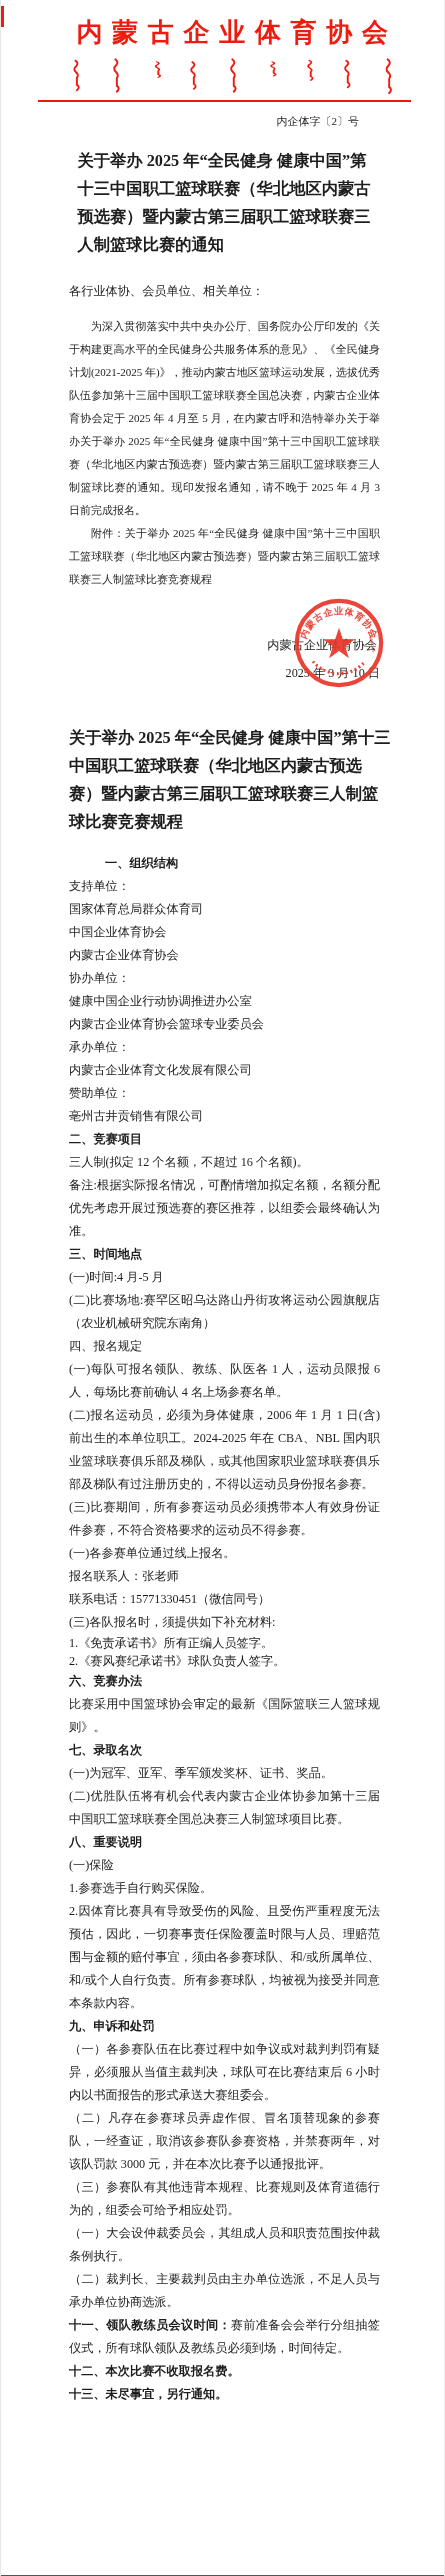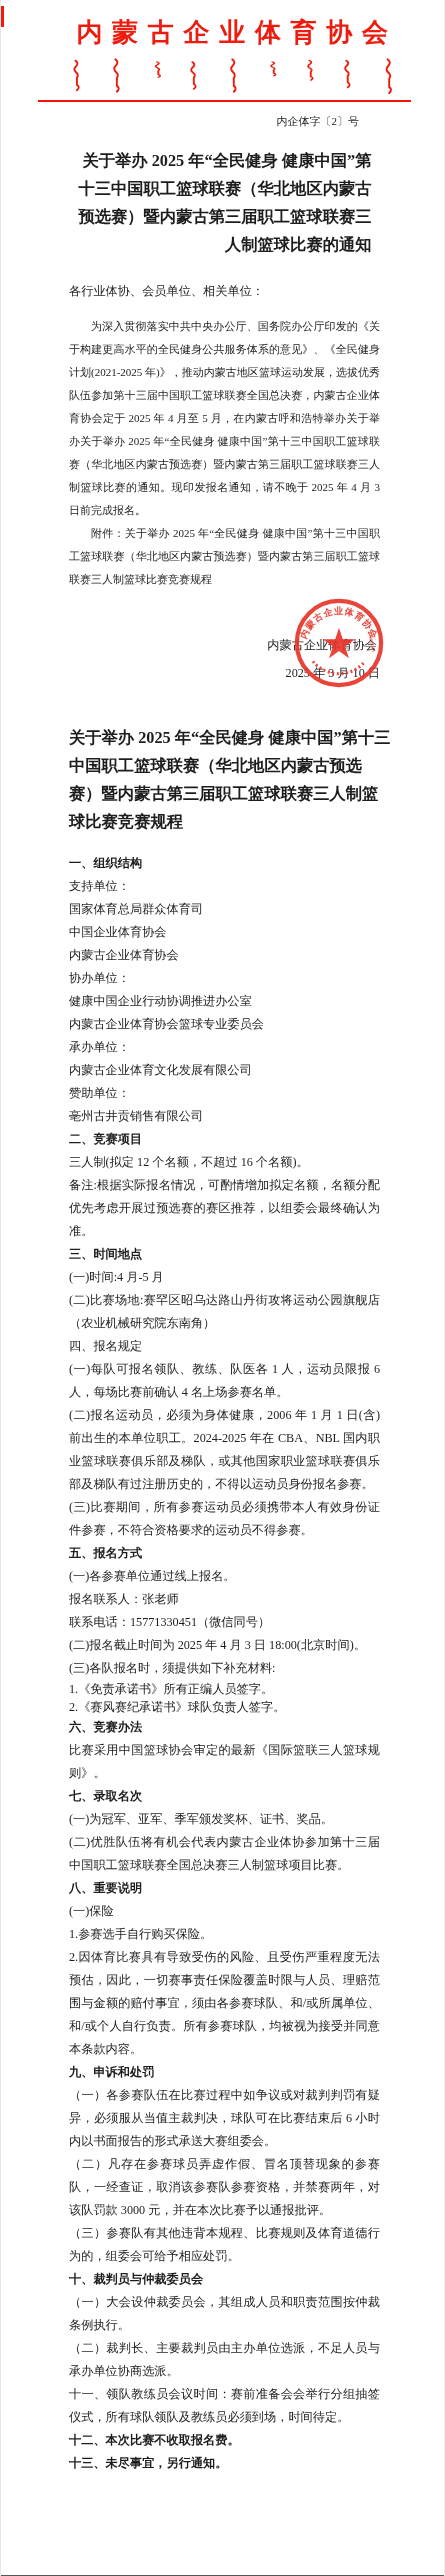--- a/index.html
+++ b/index.html
@@ -16,42 +16,42 @@
 
   .org-name{
     color:#ee1c0f;font-size:26px;font-weight:bold;text-align:center;
     letter-spacing:9.7px;margin-left:7.4px;white-space:nowrap;line-height:33px;
   }
   .mong-row{text-align:center;margin-top:7.4px;height:39px;}
   .red-rule{border:none;border-top:2.2px solid #f21408;margin:4.5px -31px 0 -31px;}
   .doc-no{font-size:11px;text-align:right;padding-right:21px;margin-top:10.4px;line-height:16.3px;}
 
   .doc-title{
-    font-size:16.3px;font-weight:bold;text-align:right;line-height:28px;
+    font-size:16.3px;font-weight:bold;text-align:left;line-height:28px;
     margin:18px auto 0 auto;width:294px;
   }
   .rules-title{
     font-size:16.3px;font-weight:bold;text-align:left;line-height:28px;
     margin:39px auto 0 auto;width:324px;
   }
   .salutation{font-size:12.2px;margin-top:21px;line-height:23px;}
   .body-p{font-size:11px;line-height:23px;text-align:justify;margin:0;}
   .indent{text-indent:2em;}
 
   .sign-block{position:relative;margin-top:43px;font-size:12.2px;}
   .sign-org{text-align:right;padding-right:3px;line-height:23px;}
   .sign-date{text-align:right;padding-right:0;line-height:23px;margin-top:4.5px;}
   .seal{position:absolute;right:-4.5px;top:-37px;width:92px;height:92px;opacity:0.92;}
 
   .rules{margin-top:0;}
   .rl{font-size:12.2px;line-height:23px;text-align:justify;margin:0;}
   .rh{font-weight:bold;}
-  .first-h{margin-top:16.3px;}
+  .first-h{margin-top:16.3px;margin-left:36px;}
   .tight{line-height:18px;}
-  .b{font-weight:normal;}
+  .b{font-weight:bold;}
 </style>
 </head>
 <body>
 
 <div class="artifact-mark"></div>
 
 <div class="page">
 
   <div class="org-name">内蒙古企业体育协会</div>
 
@@ -117,42 +117,39 @@
     <p class="rl rh">二、竞赛项目</p>
     <p class="rl">三人制(拟定 12 个名额，不超过 16 个名额)。</p>
     <p class="rl">备注:根据实际报名情况，可酌情增加拟定名额，名额分配优先考虑开展过预选赛的赛区推荐，以组委会最终确认为准。</p>
     <p class="rl rh">三、时间地点</p>
     <p class="rl">(一)时间:4 月-5 月</p>
     <p class="rl">(二)比赛场地:赛罕区昭乌达路山丹街攻将运动公园旗舰店（农业机械研究院东南角）</p>
     <p class="rl">四、报名规定</p>
     <p class="rl">(一)每队可报名领队、教练、队医各 1 人，运动员限报 6 人，每场比赛前确认 4 名上场参赛名单。</p>
     <p class="rl">(二)报名运动员，必须为身体健康，2006 年 1 月 1 日(含)前出生的本单位职工。2024-2025 年在 CBA、NBL 国内职业篮球联赛俱乐部及梯队，或其他国家职业篮球联赛俱乐部及梯队有过注册历史的，不得以运动员身份报名参赛。</p>
     <p class="rl">(三)比赛期间，所有参赛运动员必须携带本人有效身份证件参赛，不符合资格要求的运动员不得参赛。</p>
-    <p class="rl rh">五、报名方式</p>
     <p class="rl">(一)各参赛单位通过线上报名。</p>
     <p class="rl">报名联系人：张老师</p>
     <p class="rl">联系电话：15771330451（微信同号）</p>
-    <p class="rl">(二)报名截止时间为 2025 年 4 月 3 日 18:00(北京时间)。</p>
     <p class="rl">(三)各队报名时，须提供如下补充材料:</p>
     <p class="rl tight">1.《免责承诺书》所有正编人员签字。</p>
     <p class="rl tight">2.《赛风赛纪承诺书》球队负责人签字。</p>
     <p class="rl rh">六、竞赛办法</p>
     <p class="rl">比赛采用中国篮球协会审定的最新《国际篮联三人篮球规则》。</p>
     <p class="rl rh">七、录取名次</p>
     <p class="rl">(一)为冠军、亚军、季军颁发奖杯、证书、奖品。</p>
     <p class="rl">(二)优胜队伍将有机会代表内蒙古企业体协参加第十三届中国职工篮球联赛全国总决赛三人制篮球项目比赛。</p>
     <p class="rl rh">八、重要说明</p>
     <p class="rl">(一)保险</p>
     <p class="rl">1.参赛选手自行购买保险。</p>
     <p class="rl">2.因体育比赛具有导致受伤的风险、且受伤严重程度无法预估，因此，一切赛事责任保险覆盖时限与人员、理赔范围与金额的赔付事宜，须由各参赛球队、和/或所属单位、和/或个人自行负责。所有参赛球队，均被视为接受并同意本条款内容。</p>
     <p class="rl rh">九、申诉和处罚</p>
     <p class="rl">（一）各参赛队伍在比赛过程中如争议或对裁判判罚有疑异，必须服从当值主裁判决，球队可在比赛结束后 6 小时内以书面报告的形式承送大赛组委会。</p>
     <p class="rl">（二）凡存在参赛球员弄虚作假、冒名顶替现象的参赛队，一经查证，取消该参赛队参赛资格，并禁赛两年，对该队罚款 3000 元，并在本次比赛予以通报批评。</p>
     <p class="rl">（三）参赛队有其他违背本规程、比赛规则及体育道德行为的，组委会可给予相应处罚。</p>
-    <p class="rl rh">十、裁判员与仲裁委员会</p>
     <p class="rl">（一）大会设仲裁委员会，其组成人员和职责范围按仲裁条例执行。</p>
     <p class="rl">（二）裁判长、主要裁判员由主办单位选派，不足人员与承办单位协商选派。</p>
     <p class="rl"><span class="b">十一、领队教练员会议时间：</span><span>赛前准备会会举行分组抽签仪式，所有球队领队及教练员必须到场，时间待定。</span></p>
     <p class="rl rh">十二、本次比赛不收取报名费。</p>
     <p class="rl rh">十三、未尽事宜，另行通知。</p>
 
   </div>
 
 </div>
 

